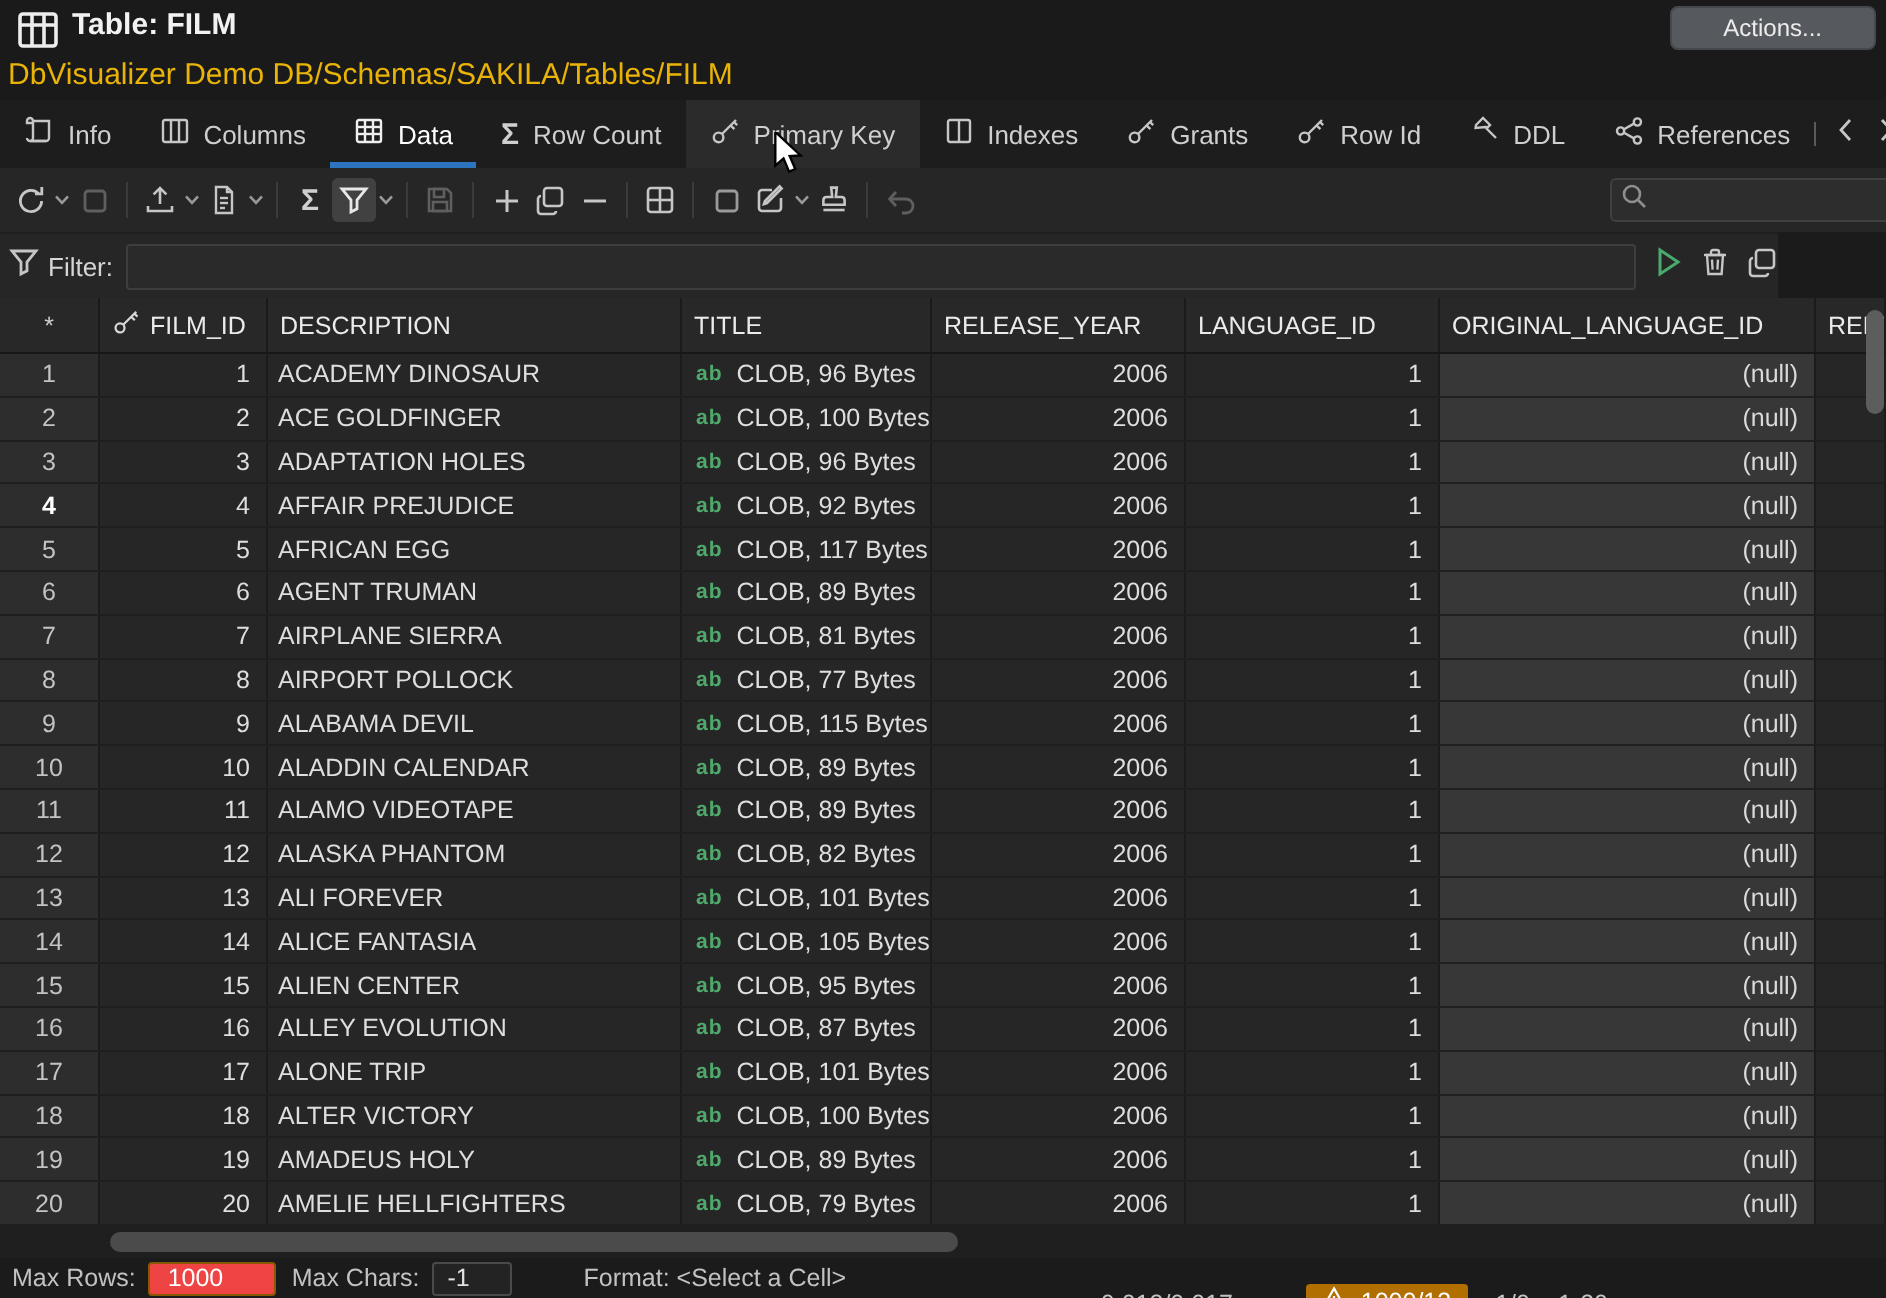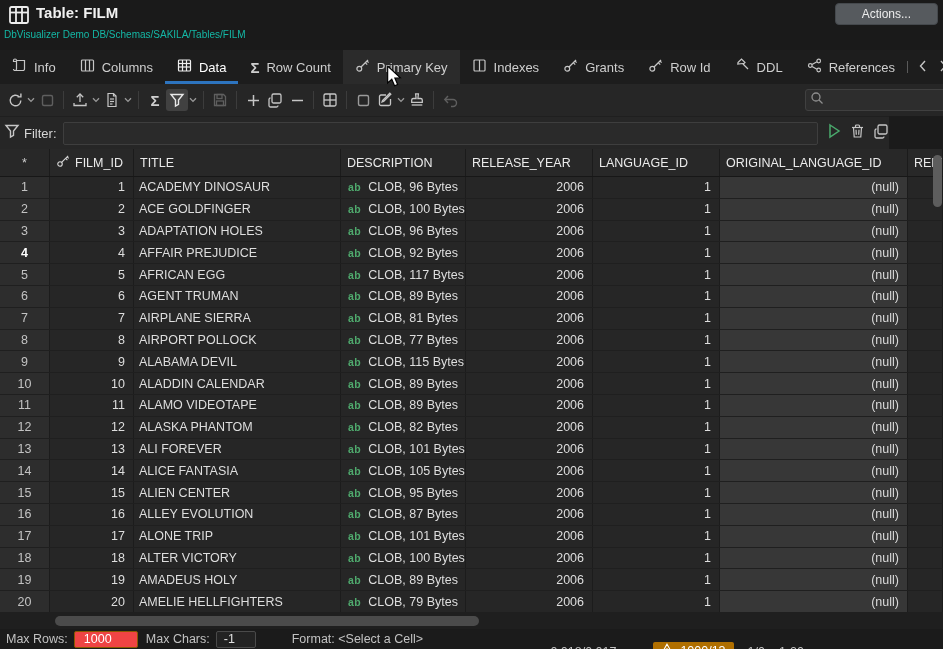--- a/index.html
+++ b/index.html
@@ -3,21 +3,21 @@
 <meta charset="utf-8">
 <style>
   * { margin:0; padding:0; box-sizing:border-box; }
   html,body { width:943px; height:649px; background:#1b1b1b; font-family:"Liberation Sans", sans-serif; overflow:hidden; }
   .window { position:relative; width:943px; height:649px; background:#1b1b1b; color:#dcdcdc; }
 
   
   .hdr { position:absolute; left:0; top:0; width:943px; height:50px; background:#1a1a1a; }
   .hdr-title { position:absolute; left:36px; top:4px; font-size:15px; font-weight:bold; color:#f2f2f2; }
   .hdr-icon { position:absolute; left:8px; top:4px; }
-  .breadcrumb { position:absolute; left:4px; top:29px; font-size:10px; color:#14b8a6; cursor:pointer; }
+  .breadcrumb { position:absolute; left:4px; top:29px; font-size:15px; color:#eab308; cursor:pointer; }
   .actions-btn { position:absolute; right:5px; top:3px; background:#565a5e; border:1px solid #45494d; border-radius:4px; color:#ececec; font-size:12px; padding:3px 26px; }
 
   
   .tabbar { position:absolute; left:0; top:50px; width:943px; height:34px; background:#1d1d1d; display:flex; align-items:stretch; }
   .tab { display:flex; align-items:center; gap:7px; padding:0 12px; font-size:13px; color:#cfcfcf; position:relative; white-space:nowrap; }
   .tab.active { color:#ffffff; font-weight:normal; }
   .tab.active::after { content:""; position:absolute; left:0; right:0; bottom:0; height:3px; background:#2d74bf; }
   .tab.hover { background:#2b2b2b; }
   .tab svg { flex:0 0 auto; }
   .tab-ctrl { display:flex; align-items:center; gap:10px; margin-left:auto; padding-right:8px; }
@@ -345,24 +345,24 @@
     <div class="hc">
       <span><svg width="14" height="14" viewBox="0 0 15 15" fill="none" stroke="#d8d8d8" stroke-width="1.2">
             <circle cx="4.3" cy="10.7" r="2.4"></circle>
             <line x1="6" y1="9" x2="13" y2="2"></line>
             <line x1="10.3" y1="4.7" x2="12.2" y2="6.6"></line>
             <line x1="12" y1="3" x2="13.6" y2="4.6"></line>
           </svg></span>
       <span>FILM_ID</span>
     </div>
     <div class="hc">
+        <span>DESCRIPTION</span>
+      </div>
+    <div class="hc">
         <span>TITLE</span>
-      </div>
-    <div class="hc">
-        <span>DESCRIPTION</span>
       </div>
     <div class="hc">
         <span>RELEASE_YEAR</span>
       </div>
     <div class="hc">
         <span>LANGUAGE_ID</span>
       </div>
     <div class="hc">
         <span>ORIGINAL_LANGUAGE_ID</span>
       </div>

